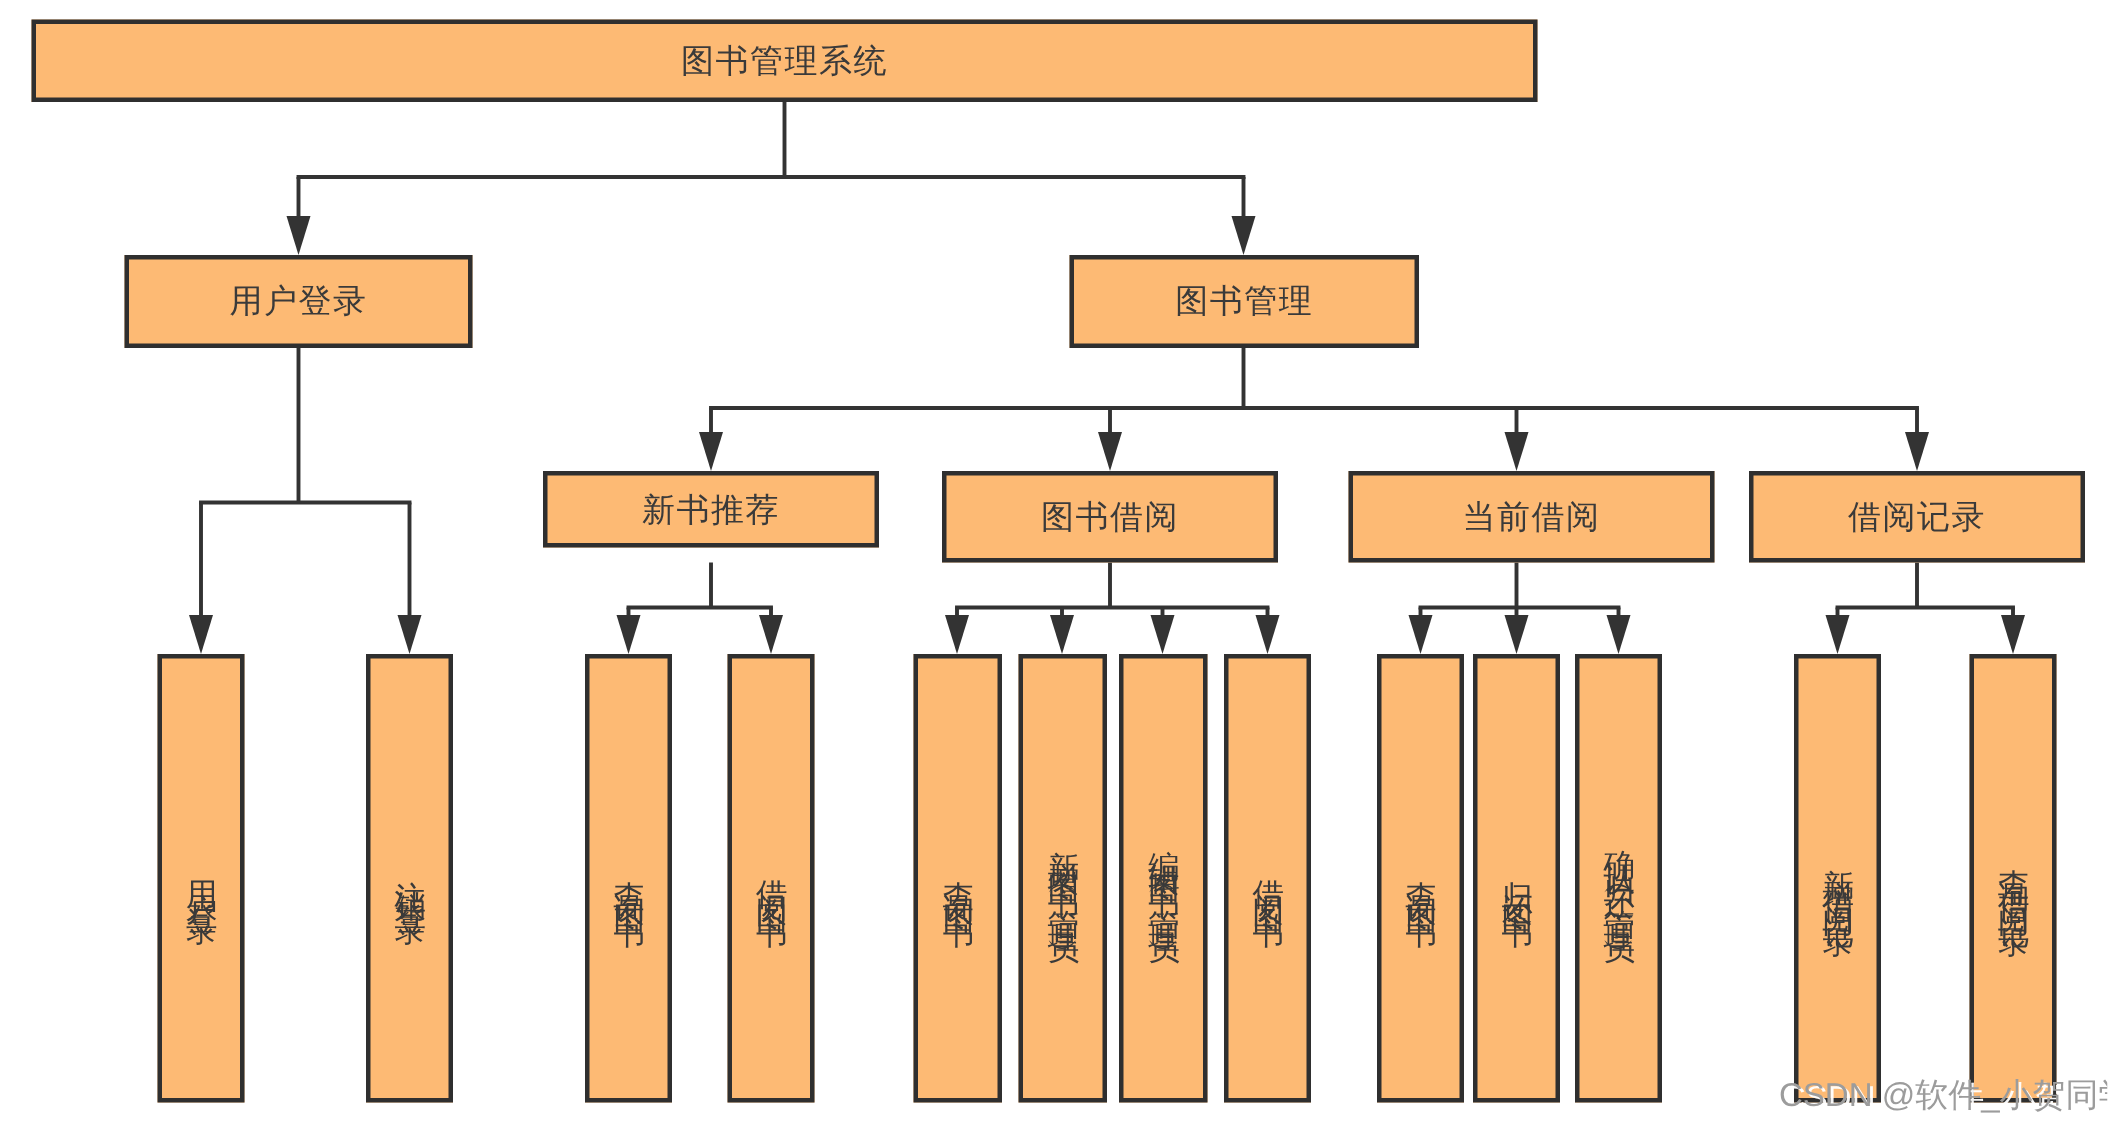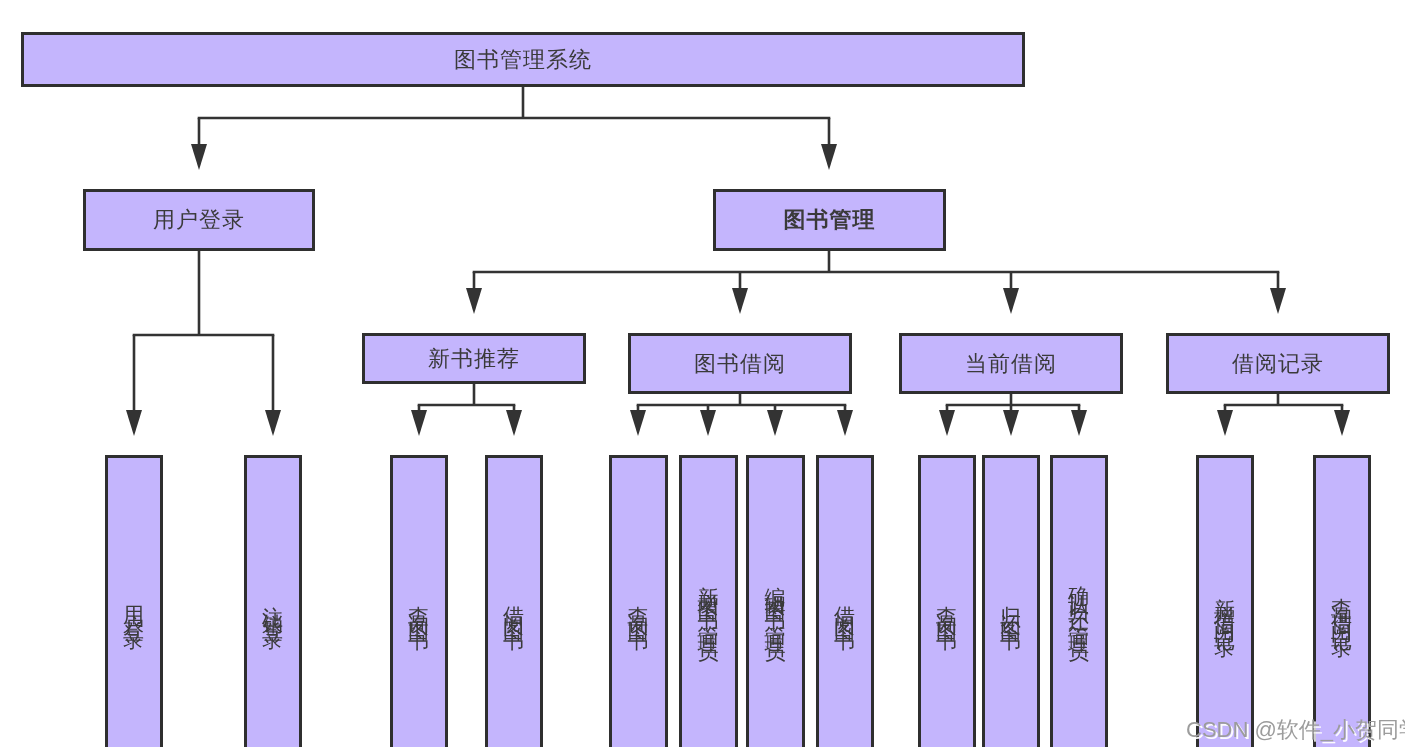--- a/index.html
+++ b/index.html
@@ -13,26 +13,25 @@
   .stage{
     position:relative;
     width:1405px;height:747px;
     background:#ffffff;
     overflow:hidden;
   }
   svg.wires{position:absolute;left:0;top:0;z-index:0;}
   .box{
     position:absolute;
     box-sizing:border-box;
-    background:#c4b5fd;
+    background:#fdba74;
     border:3px solid var(--border);
     color:var(--text);
     display:flex;align-items:center;justify-content:center;
     z-index:1;
-    margin-top:19px;
   }
   .hbox{font-size:22px;letter-spacing:1px;}
   .vbox{font-size:21px;}
   .vbox .vtext{
     writing-mode:vertical-rl;
     text-orientation:mixed;
     letter-spacing:8px;
     line-height:1;
     white-space:nowrap;
   }
@@ -102,25 +101,25 @@
       <line x1="1223.7" y1="405" x2="1343.3" y2="405" stroke="#333333" stroke-width="2.6"></line>
       <line x1="1225" y1="405" x2="1225" y2="414" stroke="#333333" stroke-width="2.6"></line>
       <polygon points="1217,410 1233,410 1225,436" fill="#333333"></polygon>
       <line x1="1342" y1="405" x2="1342" y2="414" stroke="#333333" stroke-width="2.6"></line>
       <polygon points="1334,410 1350,410 1342,436" fill="#333333"></polygon>
     </svg>
 
   <div class="box hbox" style="left:21px;top:13px;width:1004px;height:55px;">图书管理系统</div>
 
   <div class="box hbox" style="left:83px;top:170px;width:232px;height:62px;">用户登录</div>
-  <div class="box hbox" style="left:713px;top:170px;width:233px;height:62px;font-weight:bold;">图书管理</div>
+  <div class="box hbox" style="left:713px;top:170px;width:233px;height:62px;">图书管理</div>
 
   <div class="box hbox" style="left:362px;top:314px;width:224px;height:51px;">新书推荐</div>
   <div class="box hbox" style="left:628px;top:314px;width:224px;height:61px;">图书借阅</div>
-  <div class="box hbox" style="left:899px;top:314px;width:224px;height:61px;">当前借阅</div>
+  <div class="box hbox" style="left:899px;top:314px;width:244px;height:61px;">当前借阅</div>
   <div class="box hbox" style="left:1166px;top:314px;width:224px;height:61px;">借阅记录</div>
 
   <div class="box vbox" style="left:105px;top:436px;width:58px;height:299px;">
     <span class="vtext">用户登录</span>
   </div>
   <div class="box vbox" style="left:244px;top:436px;width:58px;height:299px;">
     <span class="vtext">注销登录</span>
   </div>
 
   <div class="box vbox" style="left:390px;top:436px;width:58px;height:299px;">

